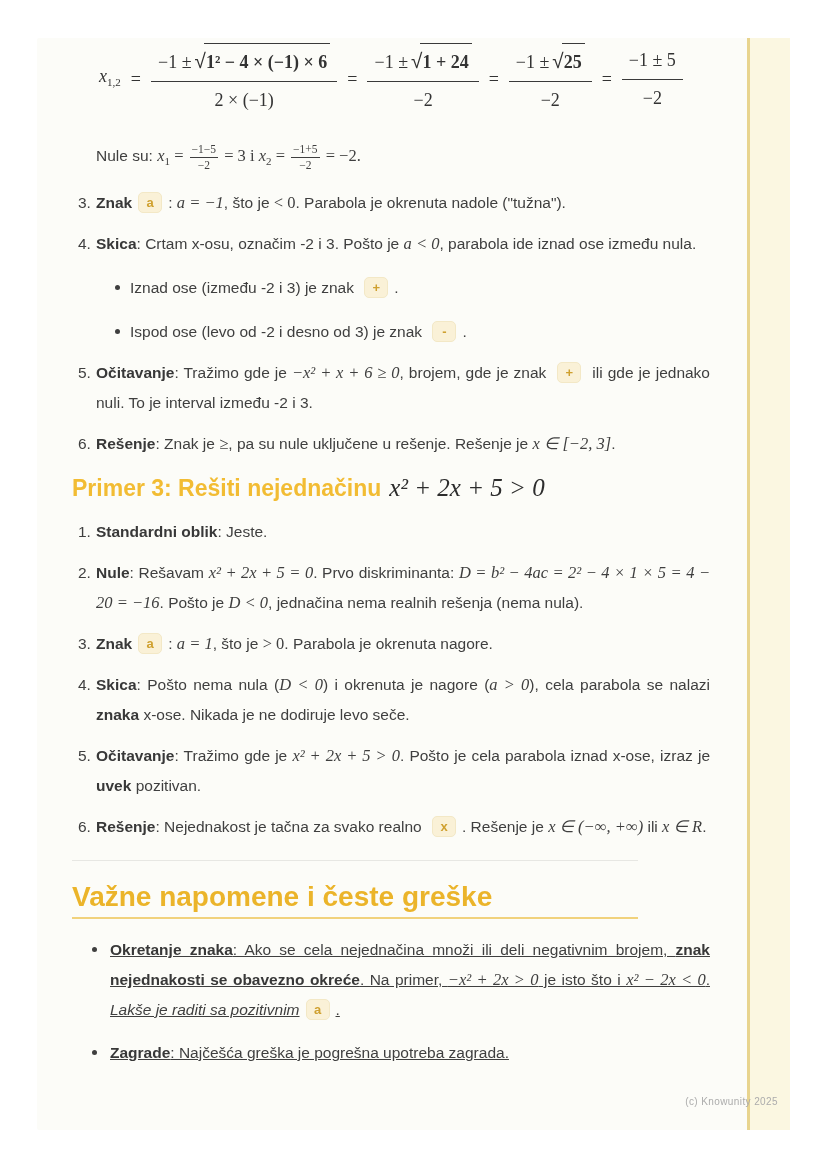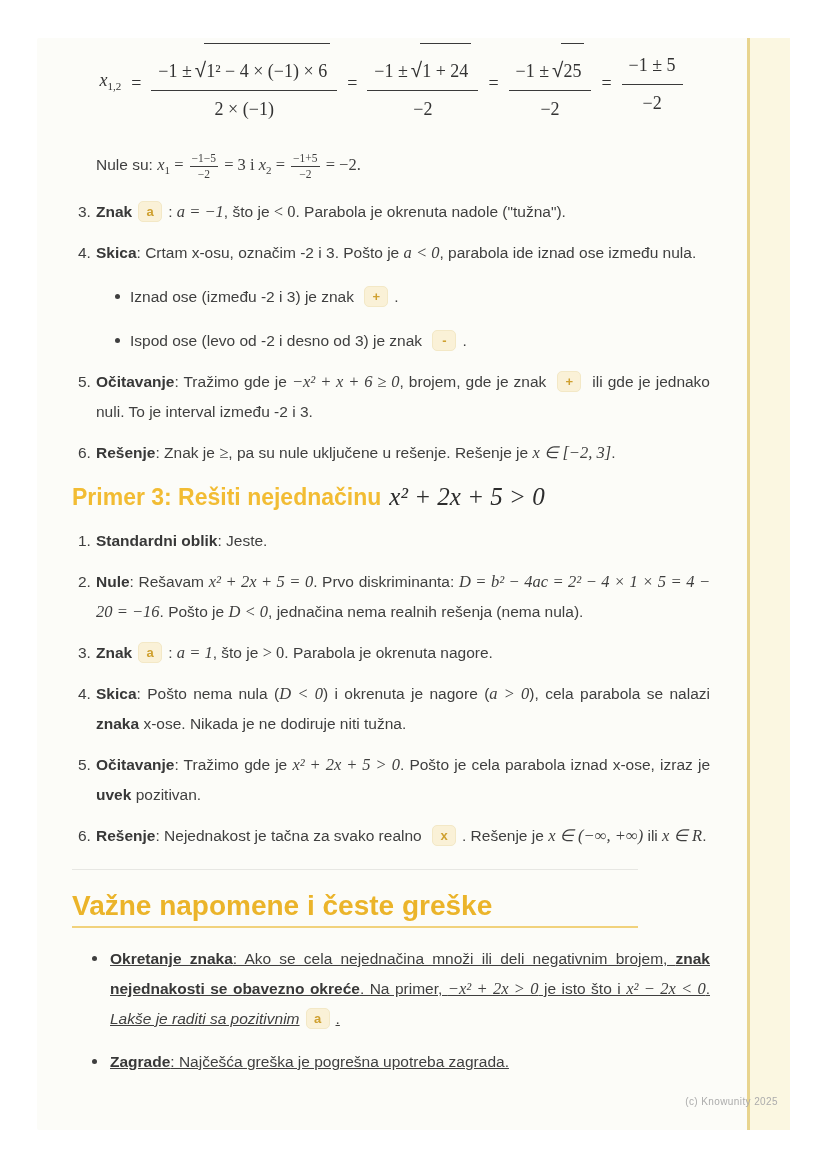--- a/index.html
+++ b/index.html
@@ -28,21 +28,21 @@
     margin-top:2px;display:flex;justify-content:center;align-items:center;
     gap:9px;font-size:18px;color:#333;
   }
   .formula .sm,.formula .smi{font-size:18px;}
   .feq{padding:0 1px;}
   .bfrac{display:inline-block;text-align:center;vertical-align:middle;}
   .bfrac .bn{display:block;border-bottom:1.4px solid #3a3a3a;padding:1px 7px 4px;white-space:nowrap;}
   .bfrac .bd{display:block;padding-top:3px;white-space:nowrap;}
   .sqrt{display:inline-block;white-space:nowrap;margin-left:3px;}
   .sqrt::before{content:"\221A";font-size:1.15em;}
-  .rad{display:inline-block;border-top:1.4px solid #3a3a3a;padding:17px 3px 0 2px;margin-left:-2px;line-height:1.15;}
+  .rad{display:inline-block;border-top:1.4px solid #3a3a3a;padding:8px 3px 0 2px;margin-left:-2px;line-height:1.15;font-weight:bold;}
   
   .sfrac{display:inline-block;text-align:center;vertical-align:-8px;font-family:"Liberation Serif",serif;font-size:11.5px;line-height:1.15;margin:0 2px;}
   .sfrac .sn{display:block;border-bottom:1px solid #3f3f3f;padding:0 2px 1px;}
   .sfrac .sd{display:block;padding-top:1px;}
   
   .p-nule{margin:26px 0 0 24px;}
   b{color:#383838;}
   .badge{
     display:inline-block;margin:0 6px;padding:0 7px;min-width:8px;text-align:center;
     background:#faf1d7;border:1px solid #f3e8c6;border-radius:5px;
@@ -148,21 +148,21 @@
       <div class="oli">
         <span class="onum">2.</span>
         <p class="litext"><b>Nule</b><span>: Rešavam </span><span class="smi">x² + 2x + 5 = 0</span><span>. Prvo diskriminanta: </span><span class="smi">D = b² − 4ac = 2² − 4 × 1 × 5 = 4 − 20 = −16</span><span>. Pošto je </span><span class="smi">D &lt; 0</span><span>, jednačina nema realnih rešenja (nema nula).</span></p>
       </div>
       <div class="oli">
         <span class="onum">3.</span>
         <p class="litext"><b>Znak</b><span class="badge">a</span><span>: </span><span class="smi">a = 1</span><span>, što je </span><span class="sm">&gt; 0</span><span>. Parabola je okrenuta nagore.</span></p>
       </div>
       <div class="oli">
         <span class="onum">4.</span>
-        <p class="litext"><b>Skica</b><span>: Pošto nema nula (</span><span class="smi">D &lt; 0</span><span>) i okrenuta je nagore (</span><span class="smi">a &gt; 0</span><span>), cela parabola se nalazi </span><b>znaka</b><span> x-ose. Nikada je ne dodiruje niti tužna.</span></p>
+        <p class="litext"><b>Skica</b><span>: Pošto nema nula (</span><span class="smi">D &lt; 0</span><span>) i okrenuta je nagore (</span><span class="smi">a &gt; 0</span><span>), cela parabola se nalazi </span><b>znaka</b><span> x-ose. Nikada je ne dodiruje levo seče.</span></p>
       </div>
       <div class="oli">
         <span class="onum">5.</span>
         <p class="litext"><b>Očitavanje</b><span>: Tražimo gde je </span><span class="smi">x² + 2x + 5 &gt; 0</span><span>. Pošto je cela parabola iznad x-ose, izraz je </span><b>uvek</b><span> pozitivan.</span></p>
       </div>
       <div class="oli">
         <span class="onum">6.</span>
         <p class="litext"><b>Rešenje</b><span>: Nejednakost je tačna za svako realno </span><span class="badge">x</span><span>. Rešenje je </span><span class="smi">x ∈ (−∞, +∞)</span><span> ili </span><span class="smi">x ∈ R</span><span>.</span></p>
       </div>
     </div>

